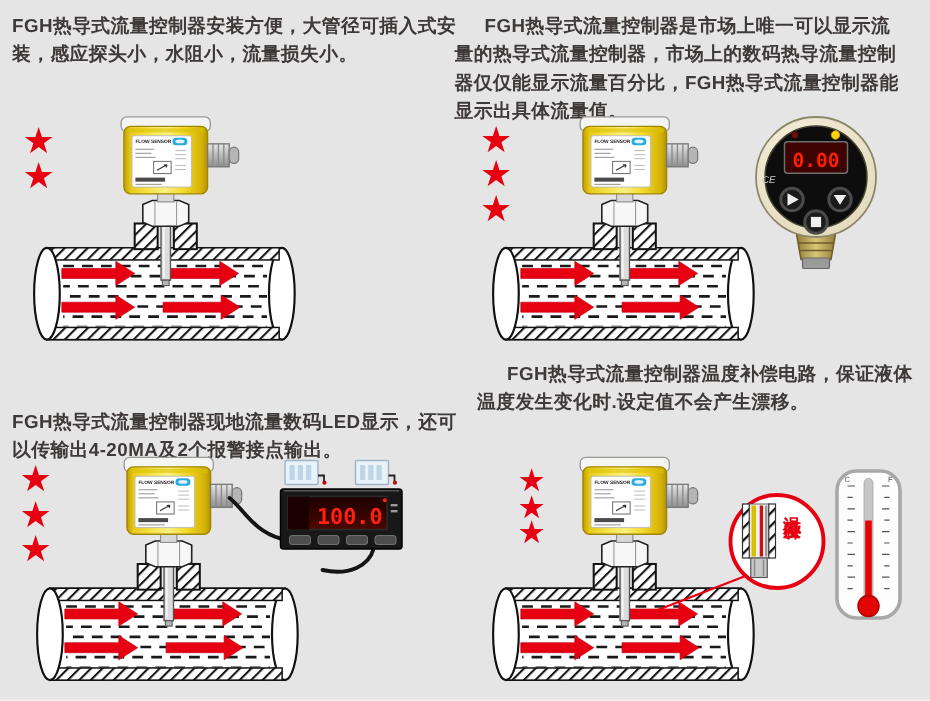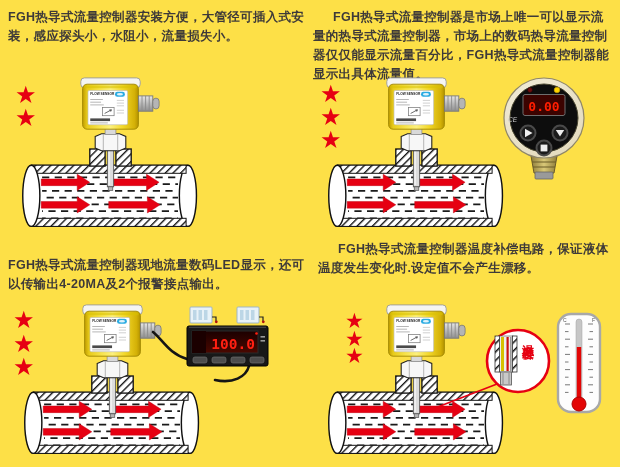--- a/index.html
+++ b/index.html
@@ -1,16 +1,16 @@
 <!DOCTYPE html>
 <html><head>
 <meta charset="utf-8">
 <style>
   html,body{margin:0;padding:0;background:#fff;}
-  .canvas{position:relative;width:620px;height:467px;background:#fde047;overflow:hidden;
+  .canvas{position:relative;width:620px;height:467px;background:#e5e5e5;overflow:hidden;
           font-family:"Liberation Sans",sans-serif;}
   .para{position:absolute;margin:0;font-size:12.5px;font-weight:bold;color:#3e3a39;
         line-height:19px;letter-spacing:.3px;}
   .indent{text-indent:1.6em;}
   .star{position:absolute;color:#e60012;font-size:24px;line-height:1;user-select:none;}
   .star.small{font-size:21px;}
   .abs{position:absolute;}
   .callout-label{position:absolute;left:520px;top:335px;width:15px;height:54px;
         writing-mode:vertical-rl;text-orientation:upright;color:#e60012;font-weight:bold;
         font-size:12px;letter-spacing:1px;line-height:15px;}
@@ -136,21 +136,21 @@
   <section>
     <p class="para" style="left:8px;top:8px;width:302px">FGH热导式流量控制器安装方便，大管径可插入式安装，感应探头小，水阻小，流量损失小。</p>
     <span class="star" style="left:15px;top:83px">★</span>
     <span class="star" style="left:15px;top:106px">★</span>
     <svg class="abs" style="left:16px;top:77px" width="207" height="153" viewBox="0 0 230 170">
         <use href="#pipe-sensor"></use>
       </svg>
   </section>
 
   <section>
-    <p class="para indent" style="left:313px;top:8px;width:298px">FGH热导式流量控制器是市场上唯一可以显示流量的热导式流量控制器，市场上的数码热导流量控制器仅仅能显示流量百分比，FGH热导式流量控制器能显示出具体流量值。</p>
+    <p class="para indent" style="left:303px;top:8px;width:298px">FGH热导式流量控制器是市场上唯一可以显示流量的热导式流量控制器，市场上的数码热导流量控制器仅仅能显示流量百分比，FGH热导式流量控制器能显示出具体流量值。</p>
     <span class="star" style="left:320px;top:82px">★</span>
     <span class="star" style="left:320px;top:105px">★</span>
     <span class="star" style="left:320px;top:128px">★</span>
     <svg class="abs" style="left:322px;top:77px" width="207" height="153" viewBox="0 0 230 170">
         <use href="#pipe-sensor"></use>
       </svg>
 
     <svg class="abs" style="left:501px;top:76px" width="88" height="104" viewBox="0 0 88 104">
       <g>
         <polygon points="30,80 56,80 53,97 33,97" fill="url(#brassGrad)" stroke="#6b5c28" stroke-width="1"></polygon>
@@ -170,21 +170,21 @@
         <polygon points="24,52.8 31.5,57 24,61.2" fill="#eeeeee"></polygon>
         <circle cx="59" cy="57" r="7.5" fill="#1b1b1b" stroke="#4a4a4a" stroke-width="2"></circle>
         <polygon points="54.8,54 63.2,54 59,60.5" fill="#eeeeee"></polygon>
         <circle cx="43" cy="72" r="7.5" fill="#1b1b1b" stroke="#4a4a4a" stroke-width="2"></circle>
         <rect x="39.6" y="68.6" width="6.8" height="6.8" fill="#eeeeee"></rect>
       </g>
     </svg>
   </section>
 
   <section>
-    <p class="para" style="left:8px;top:256px;width:302px">FGH热导式流量控制器现地流量数码LED显示，还可以传输出4-20MA及2个报警接点输出。</p>
+    <p class="para" style="left:8px;top:272px;width:302px">FGH热导式流量控制器现地流量数码LED显示，还可以传输出4-20MA及2个报警接点输出。</p>
     <span class="star" style="left:13px;top:308px">★</span>
     <span class="star" style="left:13px;top:332px">★</span>
     <span class="star" style="left:13px;top:355px">★</span>
     <svg class="abs" style="left:18px;top:304px" width="207" height="153" viewBox="0 0 230 170">
         <use href="#pipe-sensor"></use>
       </svg>
 
     <svg class="abs" style="left:145px;top:303px" width="140" height="87" viewBox="0 0 140 87">
       <g transform="translate(45,4)">
         <rect width="22" height="16" rx="1" fill="#e8f2f8" stroke="#9fb6c6" stroke-width="1"></rect>

